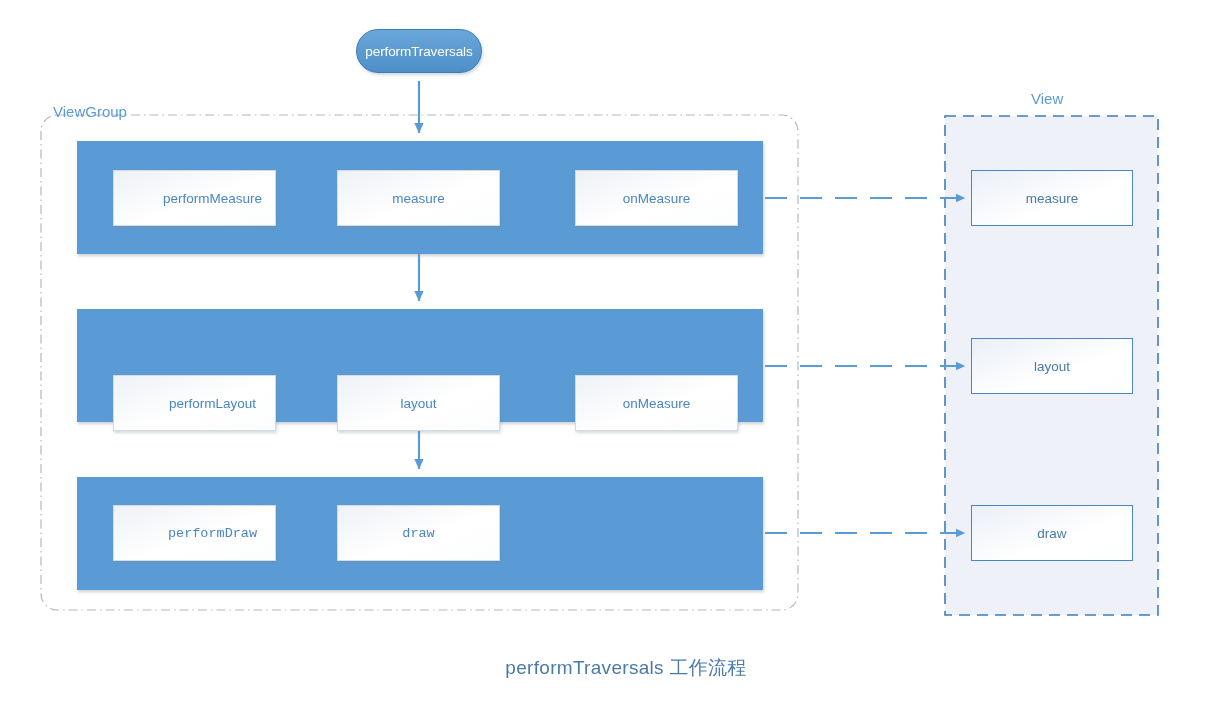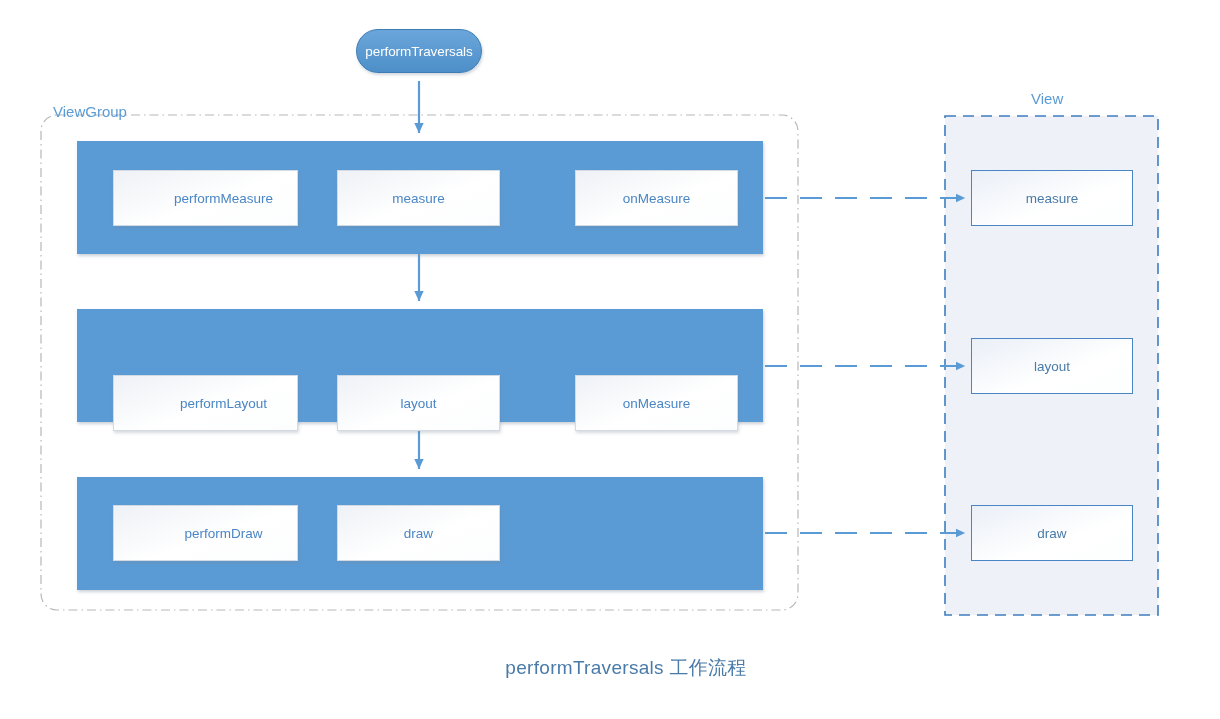--- a/index.html
+++ b/index.html
@@ -68,26 +68,26 @@
     background: linear-gradient(160deg, #eef1f6 0%, #ffffff 55%, #fcfdfe 100%);
     border: 1px solid #d3dae4;
     box-shadow: 1px 2px 3px rgba(120,135,150,0.30);
     display: flex;
     align-items: center;
     justify-content: center;
     color: #4a86c5;
     font-size: 13.5px;
     box-sizing: border-box;
   }
-  .wbox.c0 { left: 113px; width: 185px; padding-left: 36px; }
+  .wbox.c0 { left: 113px; width: 163px; padding-left: 36px; }
   .wbox.c1 { left: 337px; width: 163px; }
   .wbox.c2 { left: 575px; width: 163px; }
   .wbox.r0 { top: 170px; }
   .wbox.r1 { top: 338px; margin-top: 37px; }
-  .wbox.r2 { top: 505px; }
+  .wbox.r2 { top: 505px; font-family: Liberation Mono, monospace; }
 
   
   .vbox {
     position: absolute;
     left: 971px;
     width: 162px;
     height: 56px;
     background: linear-gradient(160deg, #eaeff7 0%, #ffffff 60%, #fdfefe 100%);
     border: 1px solid #4a86c5;
     display: flex;

